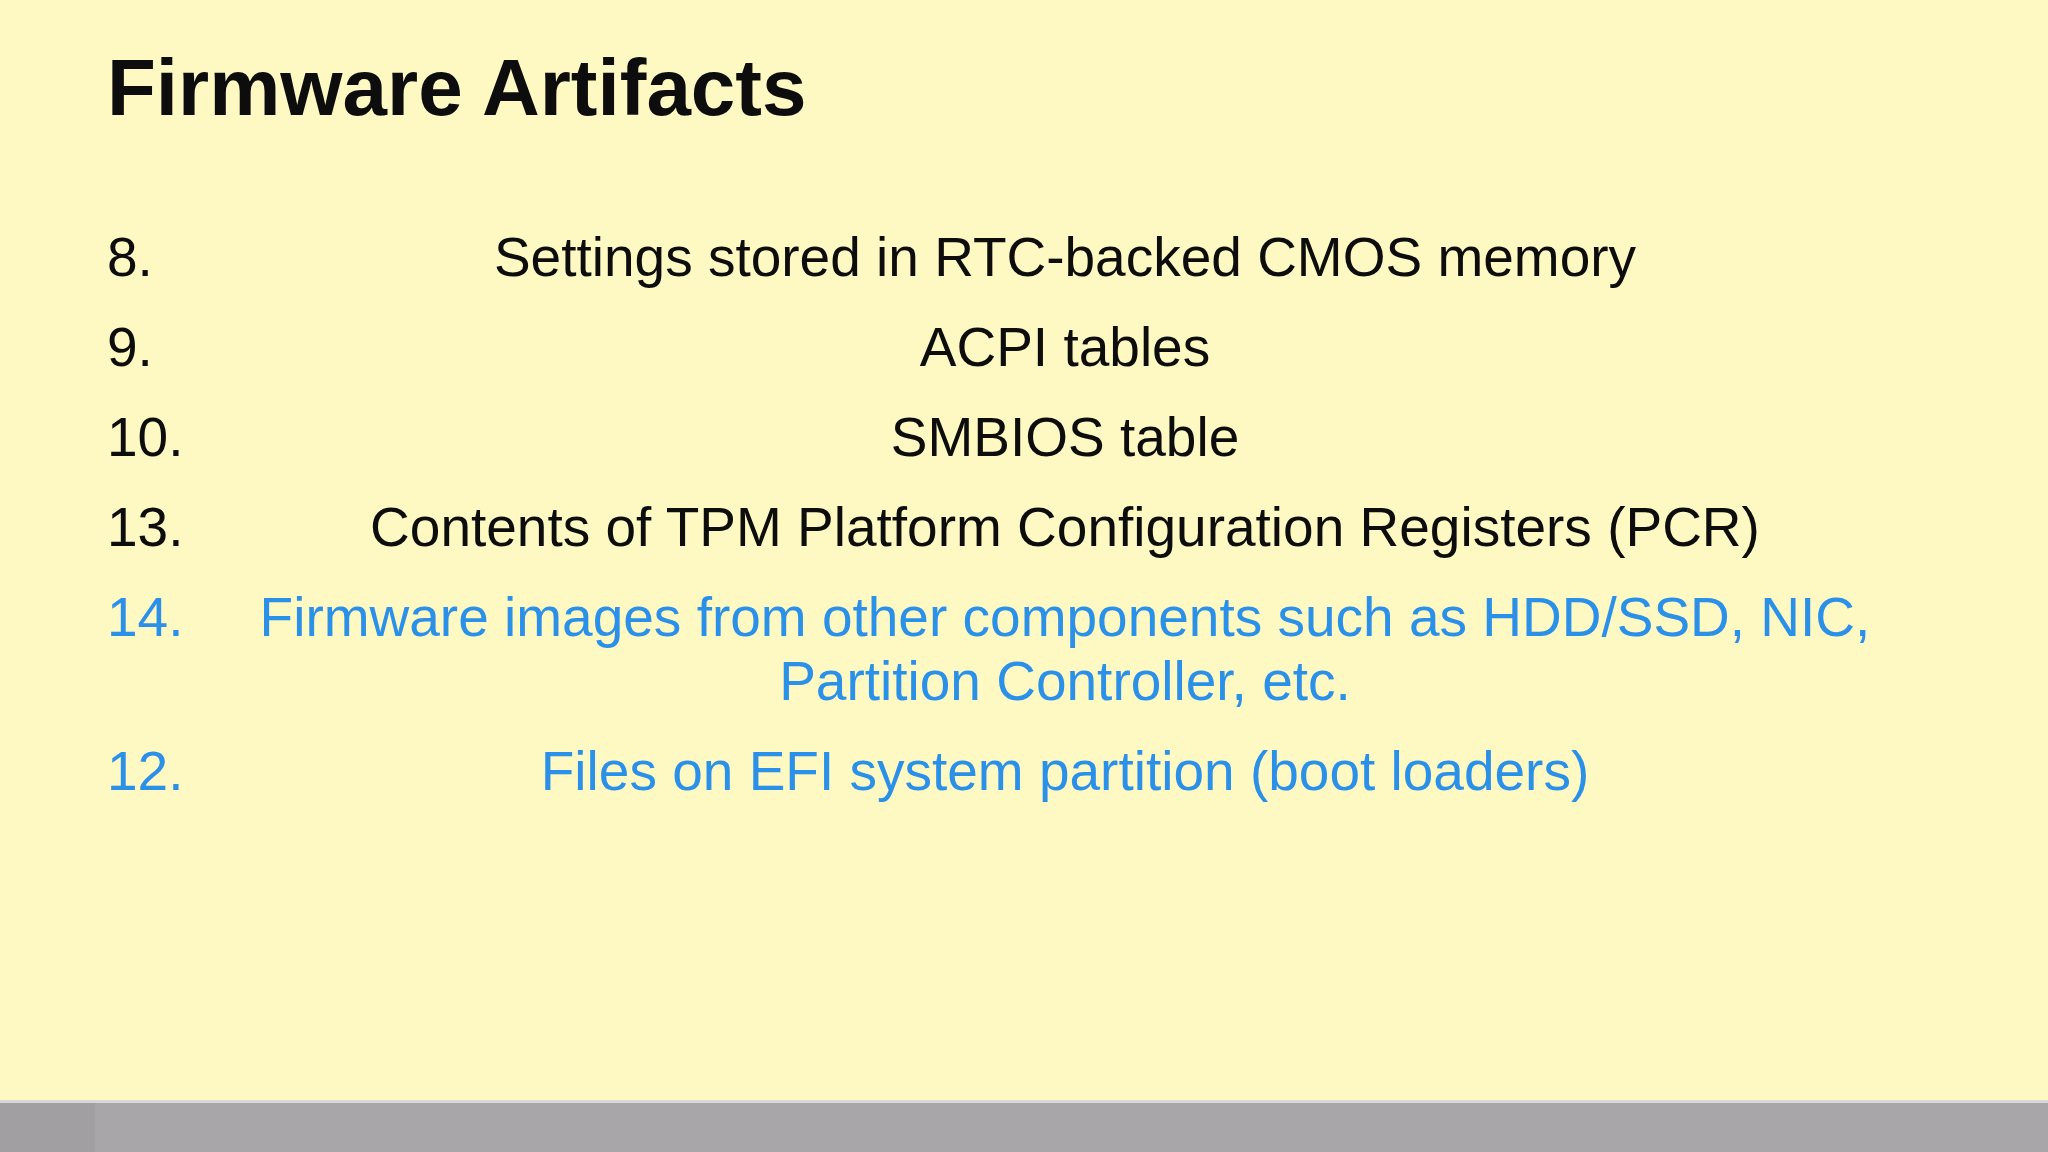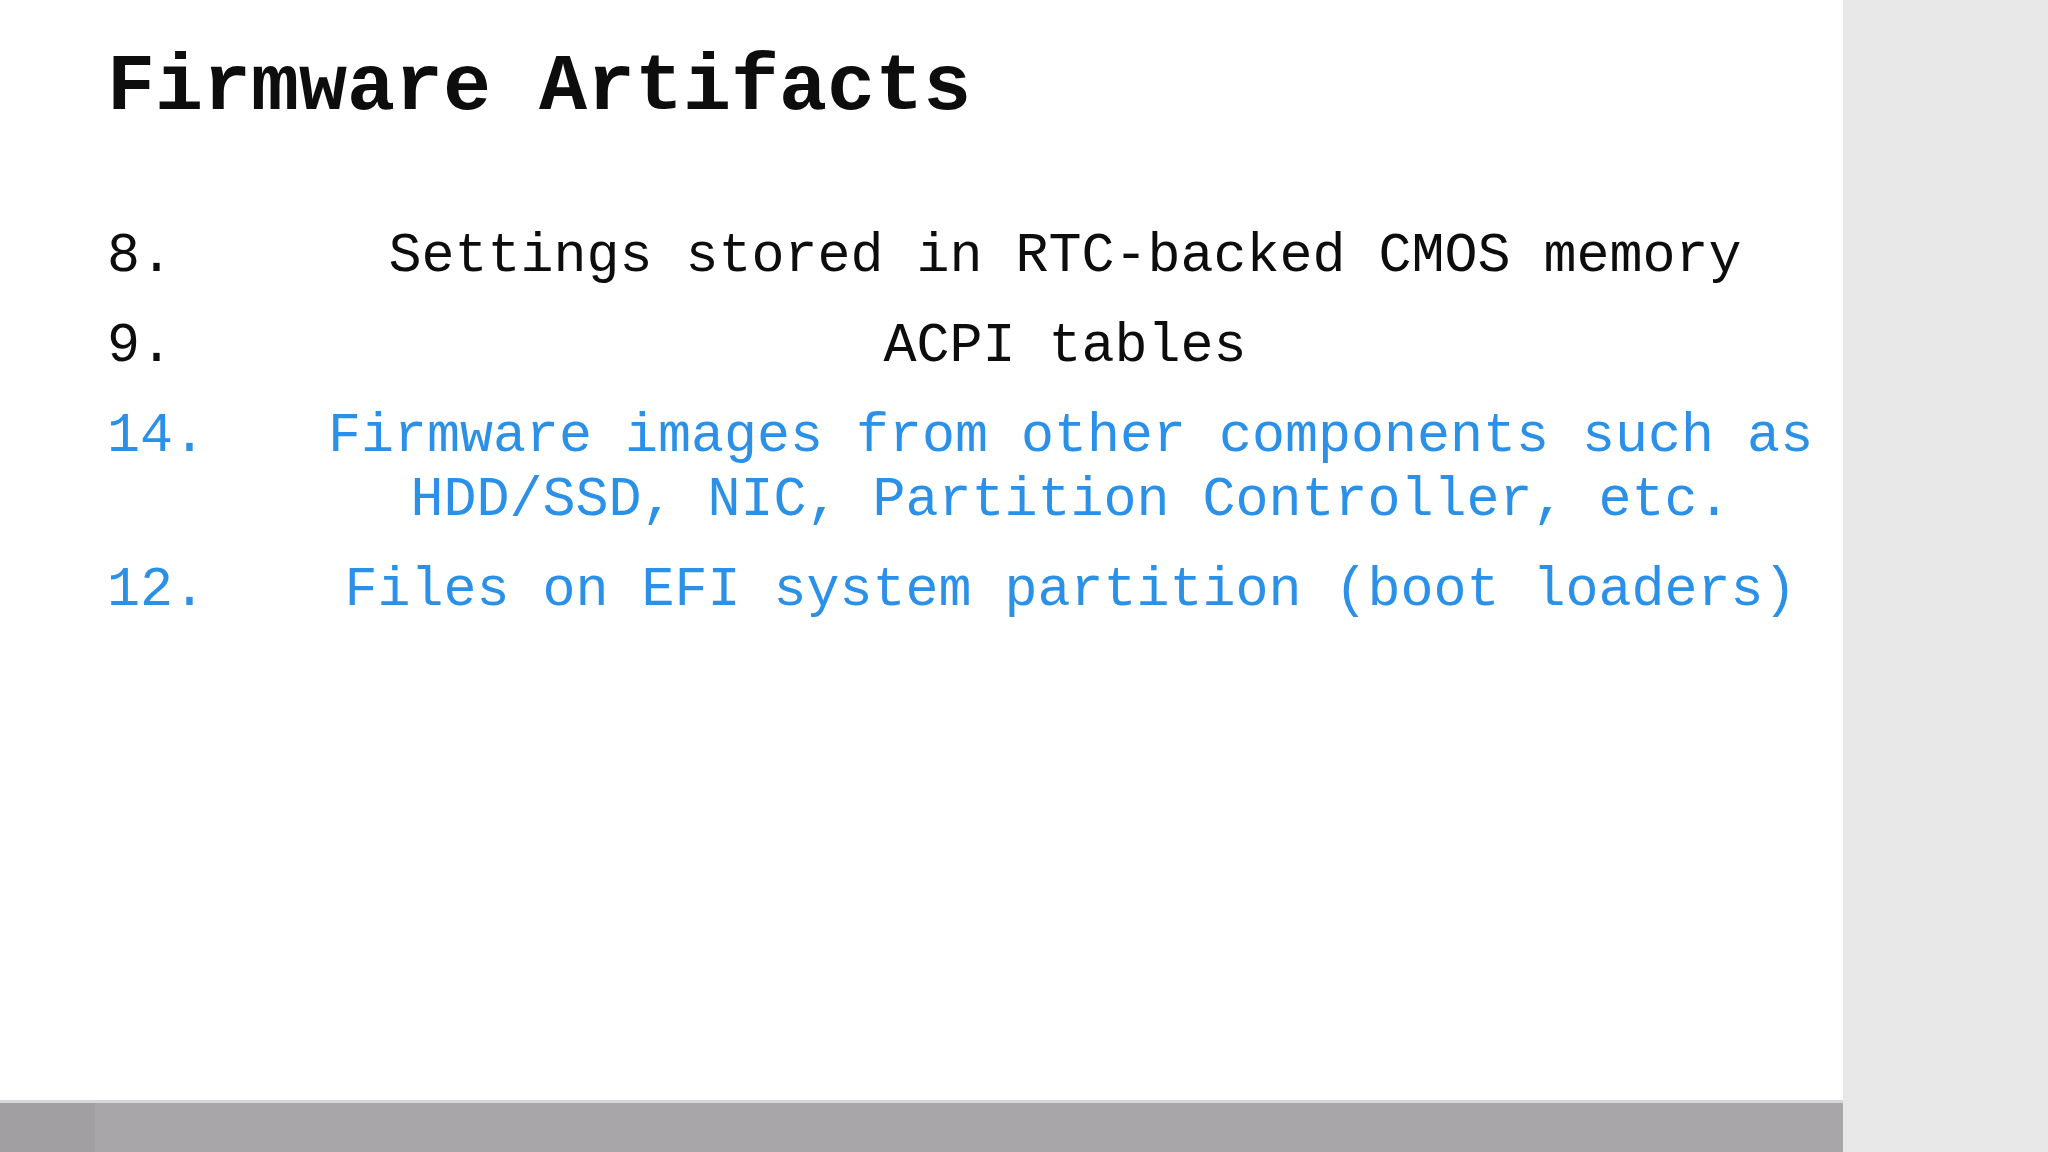--- a/index.html
+++ b/index.html
@@ -7,24 +7,24 @@
     padding: 0;
   }
   body {
     width: 2048px;
     height: 1152px;
     overflow: hidden;
     background: #e8e8e8;
   }
   .slide {
     position: relative;
-    width: 1843px;
+    width: 2048px;
     height: 1152px;
-    background: #ffffff;
-    font-family: Liberation Mono, monospace;
+    background: #fef9c3;
+    font-family: Liberation Sans, sans-serif;
     color: #0d0d0d;
   }
   .slide-title {
     position: absolute;
     left: 107px;
     top: 40px;
     margin: 0;
     font-size: 80px;
     font-weight: bold;
     line-height: 1.2;
@@ -88,20 +88,28 @@
 
   <ol class="artifact-list">
     <li data-color="black">
       <span class="num">8.</span>
       <span class="txt">Settings stored in RTC-backed CMOS memory</span>
     </li>
     <li data-color="black">
       <span class="num">9.</span>
       <span class="txt">ACPI tables</span>
     </li>
+    <li data-color="black">
+      <span class="num">10.</span>
+      <span class="txt">SMBIOS table</span>
+    </li>
+    <li data-color="black">
+      <span class="num">13.</span>
+      <span class="txt">Contents of TPM Platform Configuration Registers (PCR)</span>
+    </li>
     <li data-color="blue">
       <span class="num">14.</span>
       <span class="txt">Firmware images from other components such as HDD/SSD, NIC, Partition Controller, etc.</span>
     </li>
     <li data-color="blue">
       <span class="num">12.</span>
       <span class="txt">Files on EFI system partition (boot loaders)</span>
     </li>
   </ol>
 

